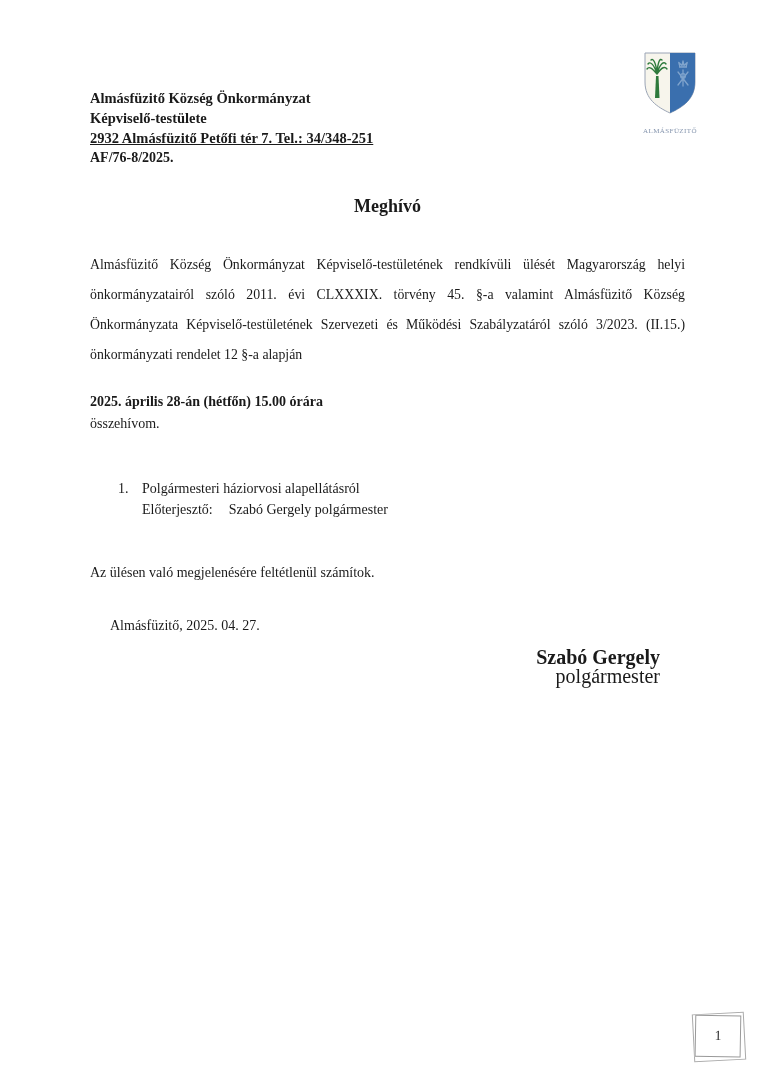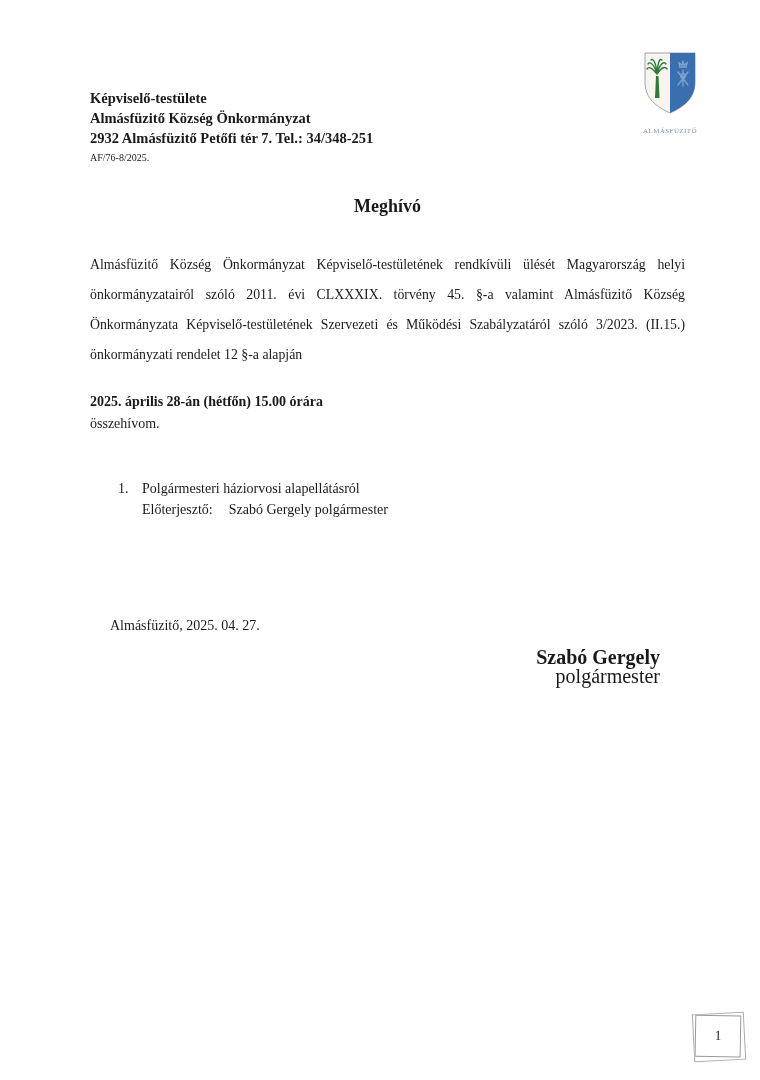--- a/index.html
+++ b/index.html
@@ -18,24 +18,24 @@
   
   .letterhead {
     position: absolute;
     left: 90px;
     top: 88px;
     width: 480px;
     font-size: 14.5px;
     line-height: 20px;
   }
   .letterhead .bold { font-weight: bold; }
-  .letterhead .underline { }
+  .letterhead .underline { text-decoration: underline; }
   .ref-number {
-    font-weight: normal;
-    font-size: 10px;
+    font-weight: bold;
+    font-size: 14px;
   }
   
   .logo {
     position: absolute;
     left: 641px;
     top: 52px;
     width: 58px;
     text-align: center;
   }
   .logo svg { display: block; margin: 0 auto; }
@@ -156,22 +156,22 @@
     font-size: 14px;
     color: #333;
   }
 </style>
 </head>
 <body>
 
 <div class="page">
 
   <div class="letterhead">
+    <div class="bold">Almásfüzitő Község Önkormányzat</div>
     <div class="bold">Képviselő-testülete</div>
-    <div class="bold">Almásfüzitő Község Önkormányzat</div>
     <div class="bold underline">2932 Almásfüzitő Petőfi tér 7. Tel.: 34/348-251</div>
     <div class="ref-number">AF/76-8/2025.</div>
   </div>
 
   <div class="logo">
     <span>
       <svg width="52" height="62" viewBox="0 0 52 62">
         <defs>
           <clipPath id="shieldClip">
             <path d="M1,1 H51 V30 C51 47 39 55 26 61 C13 55 1 47 1 30 Z"></path>
@@ -205,20 +205,21 @@
       <div class="agenda-num">1.</div>
       <div class="agenda-body">
         <div>Polgármesteri háziorvosi alapellátásról</div>
         <div>
           <span class="presenter-label">Előterjesztő:</span><span>Szabó Gergely polgármester</span>
         </div>
       </div>
     </div>
   </div>
 
+  <div class="closing-note">Az ülésen való megjelenésére feltétlenül számítok.</div>
   <div class="date-place">Almásfüzitő, 2025. 04. 27.</div>
 
   <div class="signature">
     <div class="name">Szabó Gergely</div>
     <div>polgármester</div>
   </div>
 
   <div class="page-num-frame">
     <div class="page-num-inner">1</div>
   </div>

